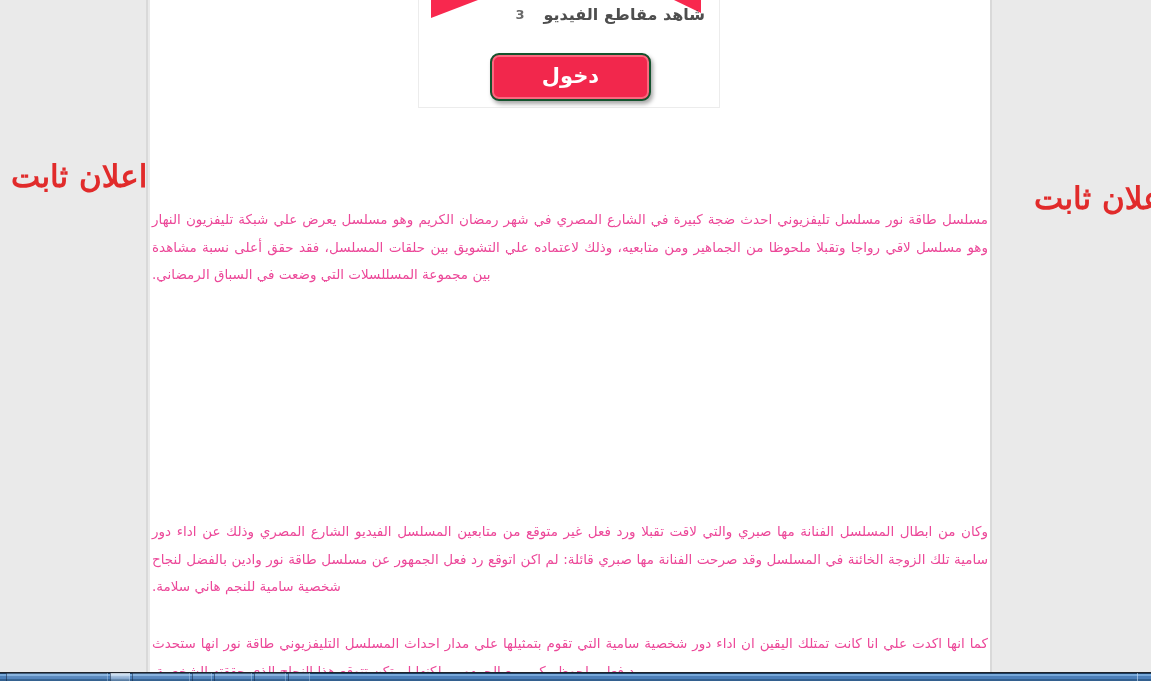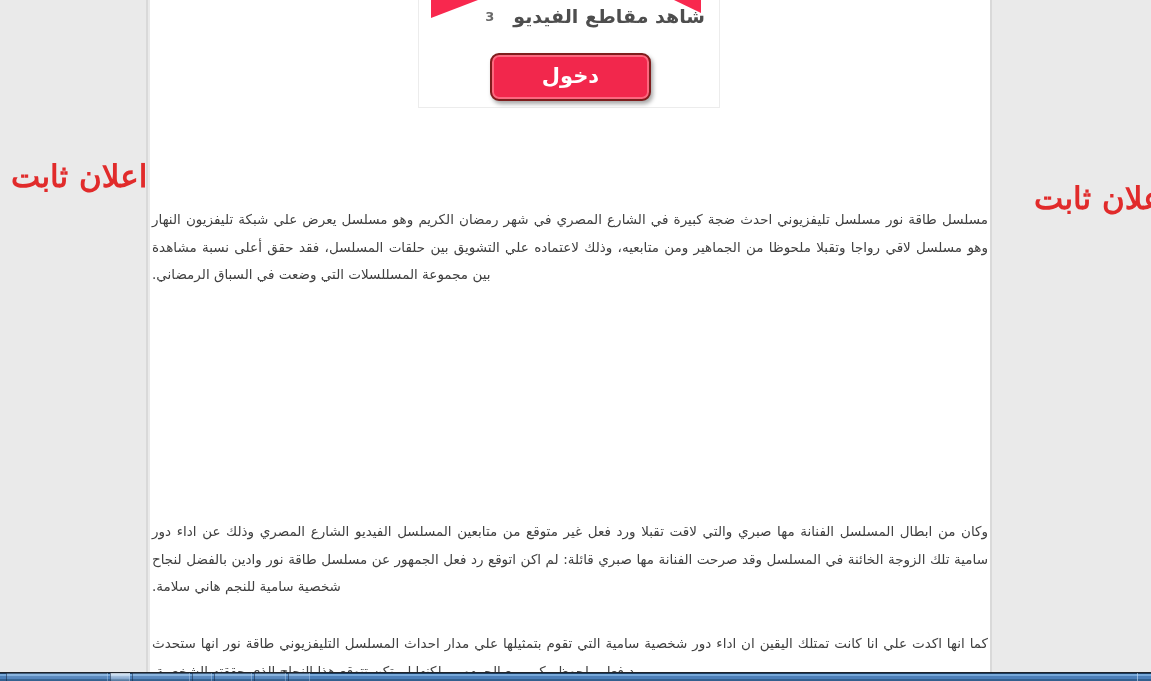--- a/index.html
+++ b/index.html
@@ -49,26 +49,26 @@
     background: #f8284e;
   }
   .ribbon-tail.left  { left: 12px;  width: 47px; height: 18px; clip-path: polygon(0 0, 100% 0, 0 100%); }
   .ribbon-tail.right { left: 255px; width: 27px; height: 13px; clip-path: polygon(0 0, 100% 0, 100% 100%); }
   .widget-header {
     position: absolute; top: 5px; right: 14px;
     display: flex; align-items: center; gap: 19px;
     direction: ltr;
   }
   .widget-count { font-size: 13px; color: #6a6a6a; font-weight: bold; }
-  .widget-title { font-size: 19px; color: #4e4e4e; font-weight: bold; direction: rtl; }
+  .widget-title { font-size: 16px; color: #4e4e4e; font-weight: bold; direction: rtl; }
   .enter-button {
     position: absolute; left: 71px; top: 53px;
     width: 161px; height: 48px;
     background: #f2274c;
-    border: 2px solid #7f1d1d;
+    border: 2px solid #14532d;
     border-radius: 9px;
     box-shadow: inset 0 0 0 2px rgba(255,140,155,0.65), 2px 3px 4px rgba(0,0,0,0.35);
     color: #ffffff;
     font-size: 21px; font-weight: bold;
     font-family: "DejaVu Sans", "Liberation Sans", sans-serif;
     cursor: pointer;
     direction: rtl;
     display: flex; align-items: center; justify-content: center;
     padding-bottom: 3px;
   }
@@ -76,21 +76,21 @@
   
   .article p {
     position: absolute;
     left: 2px;
     width: 836px;
     direction: rtl;
     text-align: justify;
     text-align-last: left;
     font-size: 13.5px;
     line-height: 27.5px;
-    color: #404040;
+    color: #ec4899;
   }
   .article p.p1 { top: 206px; }
   .article p.p2 { top: 518px; }
   .article p.p3 { top: 630px; }
 
   
   .taskbar {
     position: absolute;
     left: 0; bottom: 0;
     width: 1151px; height: 9px;

